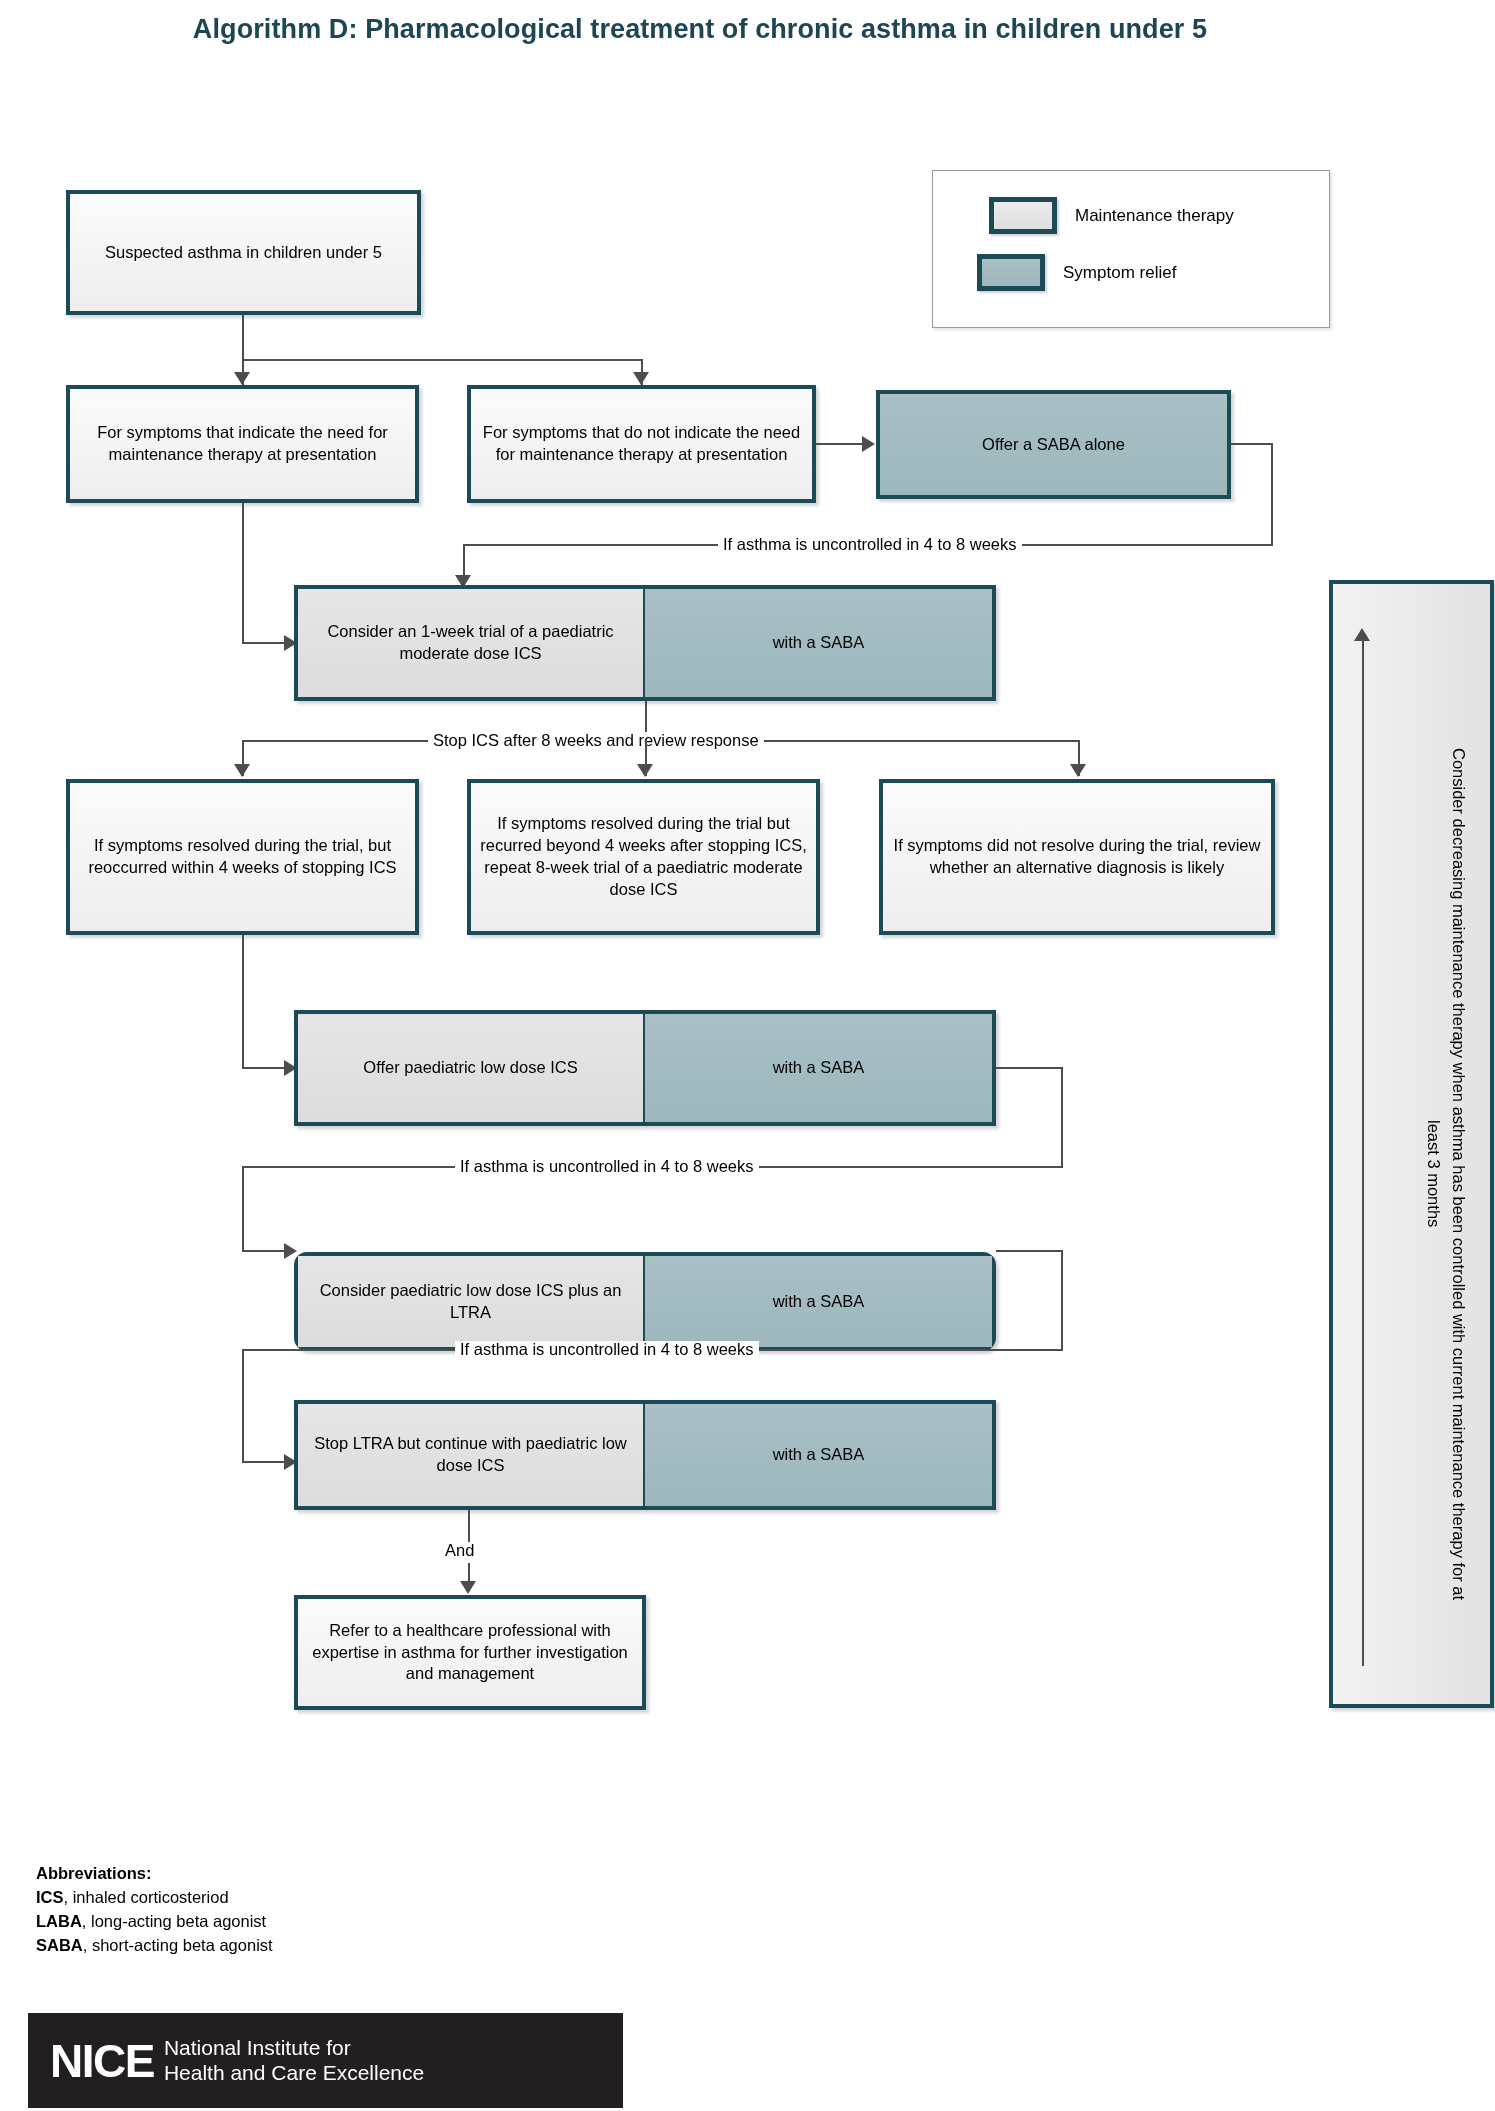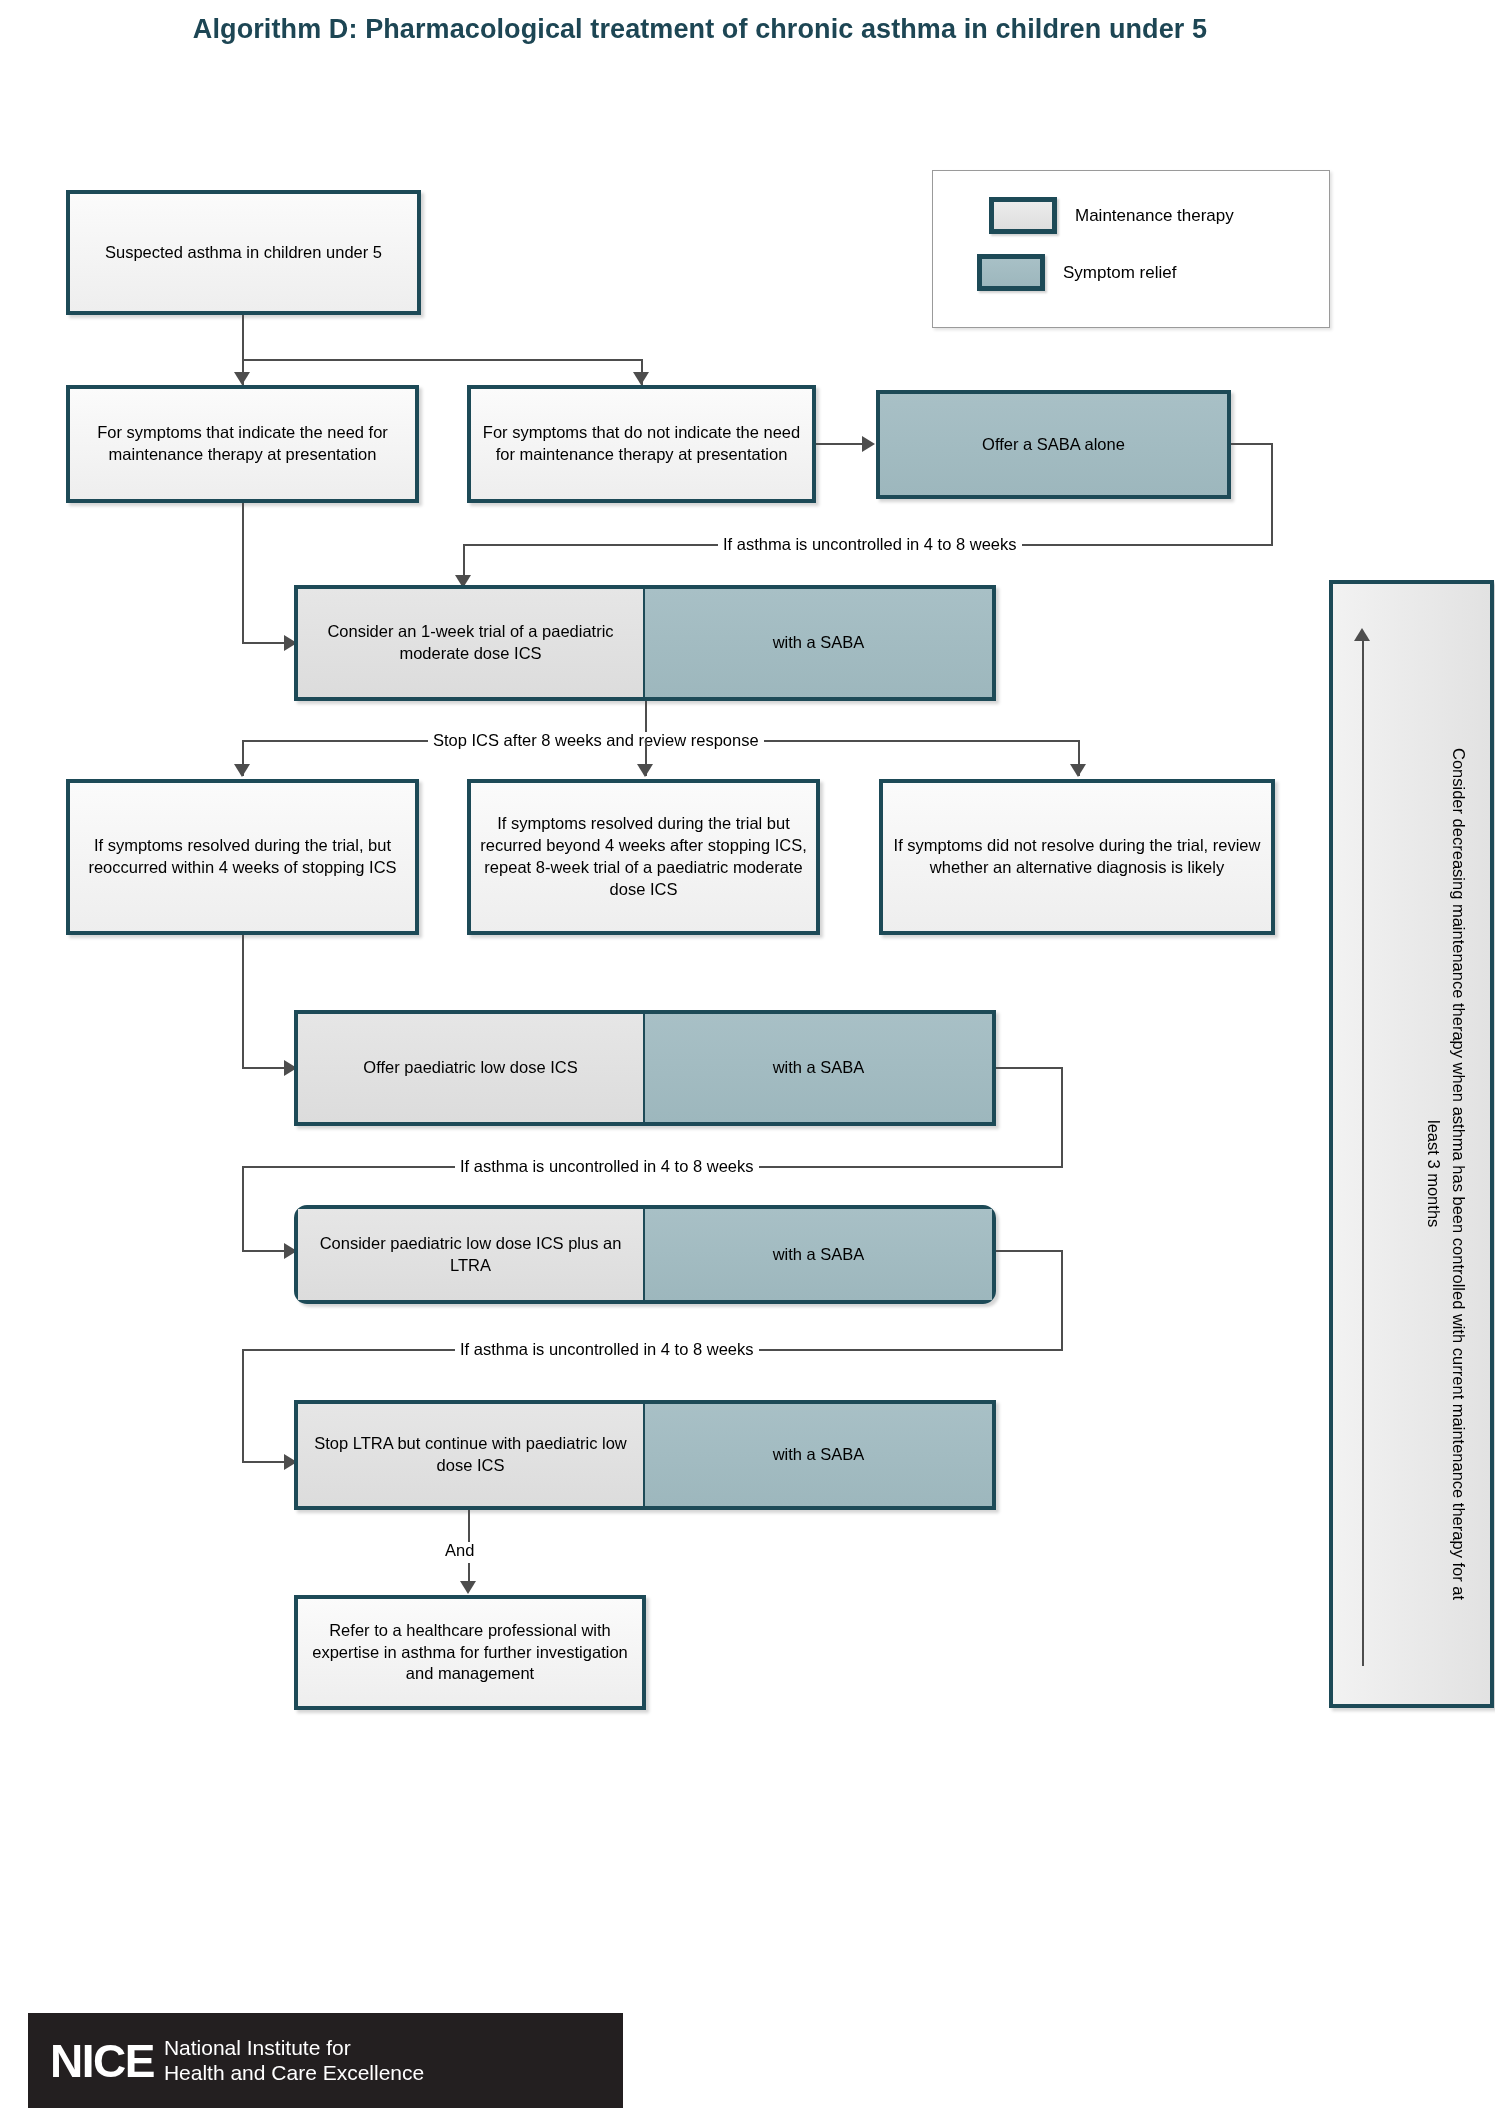--- a/index.html
+++ b/index.html
@@ -217,21 +217,21 @@
   </div>
 
   <div class="hline" style="left:996px;top:1067px;width:67px;"></div>
   <div class="vline" style="left:1061px;top:1067px;height:100px;"></div>
   <div class="hline" style="left:242px;top:1166px;width:821px;"></div>
   <div class="vline" style="left:242px;top:1166px;height:85px;"></div>
   <div class="hline" style="left:242px;top:1250px;width:48px;"></div>
   <div class="arrow-right" style="left:284px;top:1243px;"></div>
   <div class="edge-label" style="left:455px;top:1158px;">If asthma is uncontrolled in 4 to 8 weeks</div>
 
-  <div class="split" style="left:294px;top:1205px;width:702px;height:99px;border-radius:13px;">
+  <div class="split" style="left:294px;top:1252px;width:702px;height:99px;border-radius:13px;">
     <div class="half maint" style="width:50%;">
       <span>Consider paediatric low dose ICS plus an LTRA</span>
     </div>
     <div class="half relief" style="width:50%;">
       <span>with a SABA</span>
     </div>
   </div>
 
   <div class="hline" style="left:996px;top:1250px;width:67px;"></div>
   <div class="vline" style="left:1061px;top:1250px;height:100px;"></div>
@@ -259,20 +259,26 @@
     <span>Refer to a healthcare professional with expertise in asthma for further investigation and management</span>
   </div>
 
   <div class="sidepanel" style="left:1329px;top:580px;width:165px;height:1128px;">
     <div class="sidepanel-text" style="left:18px;top:150px;height:880px;width:120px;">Consider decreasing maintenance therapy when asthma has been controlled with current maintenance therapy for at least 3 months</div>
   </div>
 
   <div class="vline" style="left:1362px;top:640px;height:1026px;"></div>
   <div class="arrow-up" style="left:1354px;top:628px;"></div>
 
+  <div class="abbrev" style="left:36px;top:1862px;">
+    <div><b>Abbreviations:</b></div>
+    <div><b>ICS</b><span>, inhaled corticosteriod</span></div>
+    <div><b>LABA</b><span>, long-acting beta agonist</span></div>
+    <div><b>SABA</b><span>, short-acting beta agonist</span></div>
+  </div>
 
   <div class="nice-logo" style="left:28px;top:2013px;width:595px;height:95px;">
     <div class="nice-mark">NICE</div>
     <div class="nice-words">
       <div>National Institute for</div>
       <div>Health and Care Excellence</div>
     </div>
   </div>
 
 </div>

